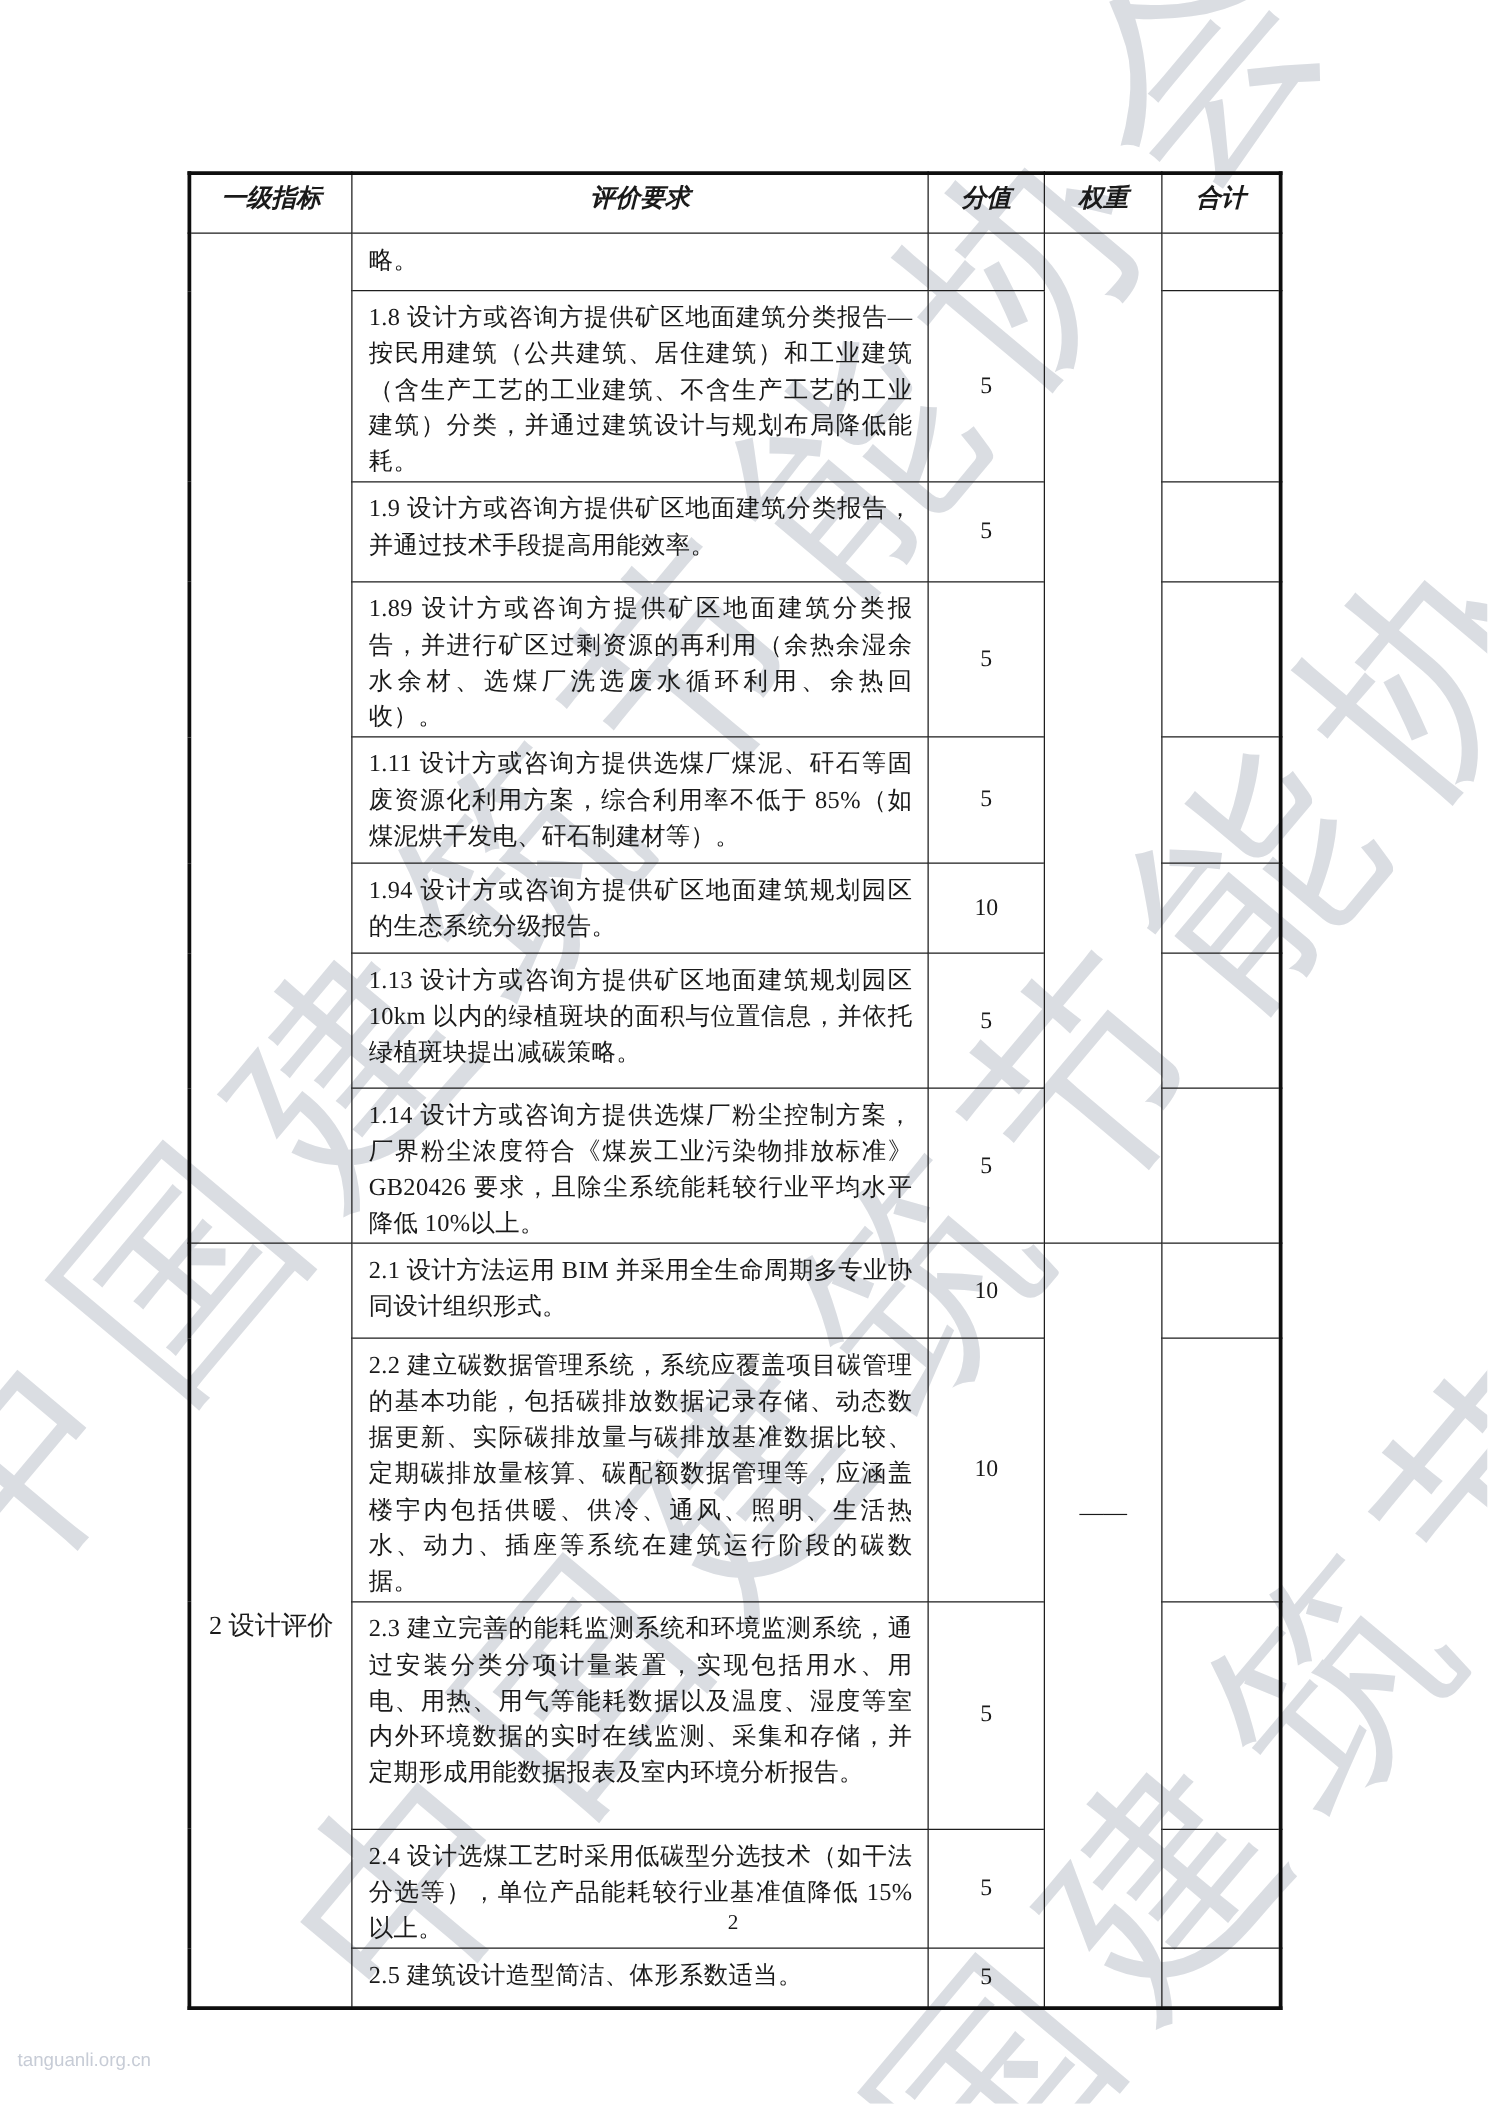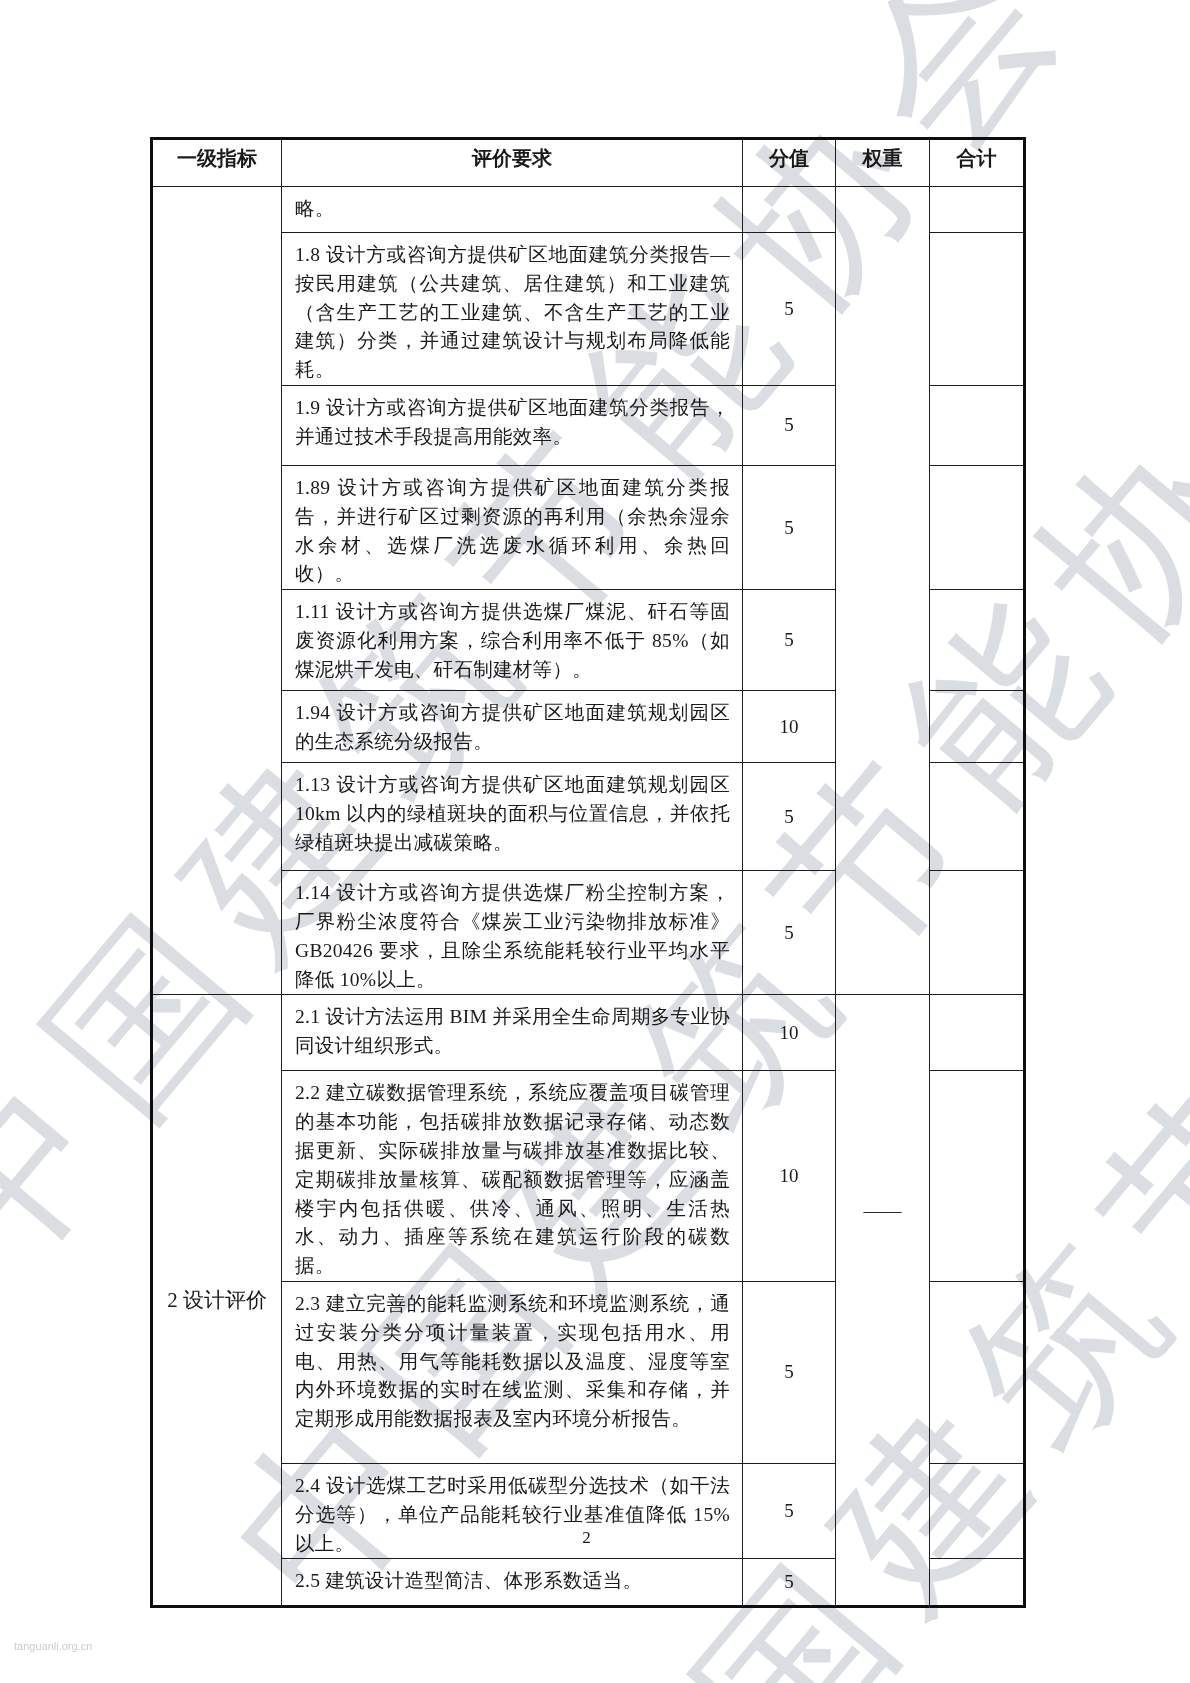--- a/index.html
+++ b/index.html
@@ -22,21 +22,21 @@
     transform-origin:0 0;
     z-index:0;
     pointer-events:none;
     font-family:"DejaVu Serif","Liberation Serif",serif;
   }
   .wm-a{left:-140px;top:1170px;}
   .wm-b{left:180px;top:1500px;}
   .wm-c{left:510px;top:1820px;}
   .corner-url{
     position:absolute;left:14px;top:1640px;
-    font-size:11px;color:#c7ccd6;z-index:0;
+    font-size:15px;color:#c7ccd6;z-index:0;
     font-family:"Liberation Sans",sans-serif;
   }
   
   table.eval{
     position:absolute;left:150px;top:137px;z-index:1;
     width:873px;
     border-collapse:collapse;
     table-layout:fixed;
     background:transparent;
   }
@@ -63,21 +63,21 @@
   }
   td.c-ind{
     text-align:center;vertical-align:middle;font-size:21px;
   }
   td.c-weight{
     text-align:center;vertical-align:middle;font-size:19px;
   }
   td.c-weight.sec2{padding-bottom:180px;}
   td.c-total{text-align:center;vertical-align:middle;font-size:19px;}
   
-  tr.h-hdr{height:48px;}
+  tr.h-hdr{height:48px;font-style:italic;}
   tr.r0{height:46px;} tr.r1{height:126px;margin-top:20px;} tr.r2{height:80px;}
   tr.r3{height:105px;} tr.r4{height:101px;} tr.r5{height:72px;}
   tr.r6{height:108px;} tr.r7{height:104px;}
   tr.r8{height:76px;} tr.r9{height:200px;} tr.r10{height:182px;}
   tr.r11{height:88px;} tr.r12{height:48px;}
   .page-number{
     position:absolute;left:150px;top:1528px;width:873px;
     text-align:center;font-size:17px;z-index:1;
   }
 </style>

